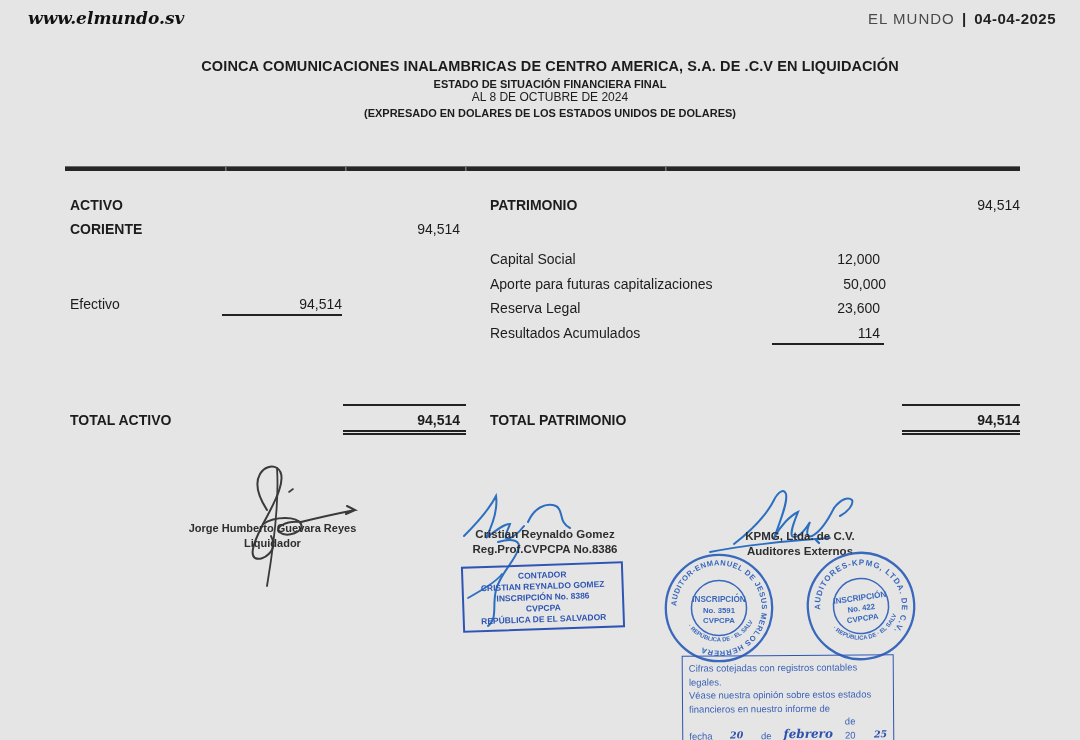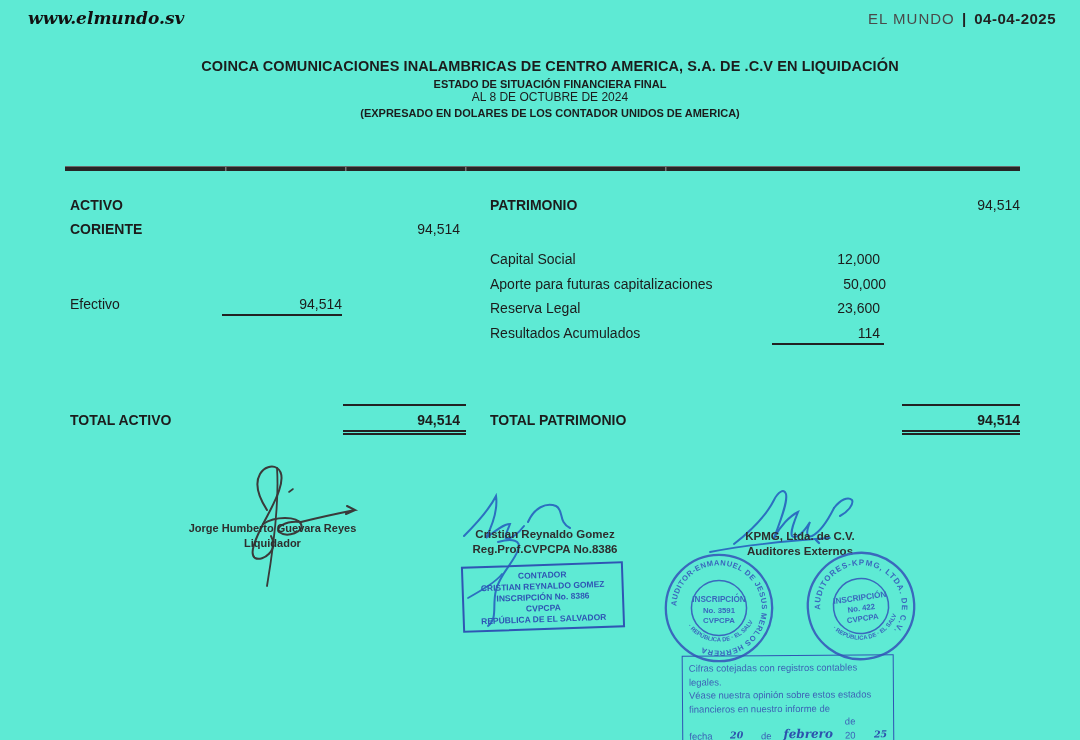--- a/index.html
+++ b/index.html
@@ -1,18 +1,18 @@
 <!DOCTYPE html>
 <html><head>
 <meta charset="utf-8">
 <style>
   * { margin:0; padding:0; box-sizing:border-box; }
   html,body { background:#ffffff; }
   body { font-family:"Liberation Sans", sans-serif; color:#1c1c1c; }
-  #page { position:relative; width:1080px; height:740px; background:#5eead4; overflow:hidden; }
+  #page { position:relative; width:1080px; height:740px; background:#e5e5e5; overflow:hidden; }
 
   .abs { position:absolute; }
 
   
   .site-url { left:28px; top:8px; font-family:"DejaVu Serif", serif; font-style:italic; font-weight:bold; font-size:17px; color:#111; }
   .paper-line { right:24px; top:10px; font-size:15px; letter-spacing:1px; color:#4a4a4a; }
   .paper-line .sep { font-weight:bold; color:#222; margin:0 2px; }
   .paper-line .date { font-weight:bold; color:#222; letter-spacing:0.5px; }
 
   
@@ -60,21 +60,21 @@
     <span>EL MUNDO</span>
     <span class="sep">|</span>
     <span class="date">04-04-2025</span>
   </div>
 
 
   <div class="abs doc-header">
     <div class="h1">COINCA COMUNICACIONES INALAMBRICAS DE CENTRO AMERICA, S.A. DE .C.V EN LIQUIDACIÓN</div>
     <div class="h2">ESTADO DE SITUACIÓN FINANCIERA FINAL</div>
     <div class="h3">AL 8 DE OCTUBRE DE 2024</div>
-    <div class="h4">(EXPRESADO EN DOLARES DE LOS CONTADOR UNIDOS DE AMERICA)</div>
+    <div class="h4">(EXPRESADO EN DOLARES DE LOS ESTADOS UNIDOS DE DOLARES)</div>
   </div>
 
   <div class="abs top-rule">
     <span class="joint" style="left:160px"></span>
     <span class="joint" style="left:280px"></span>
     <span class="joint" style="left:400px"></span>
     <span class="joint" style="left:600px"></span>
   </div>
 
   <div class="abs lbl b" style="left:70px; top:197px">ACTIVO</div>

